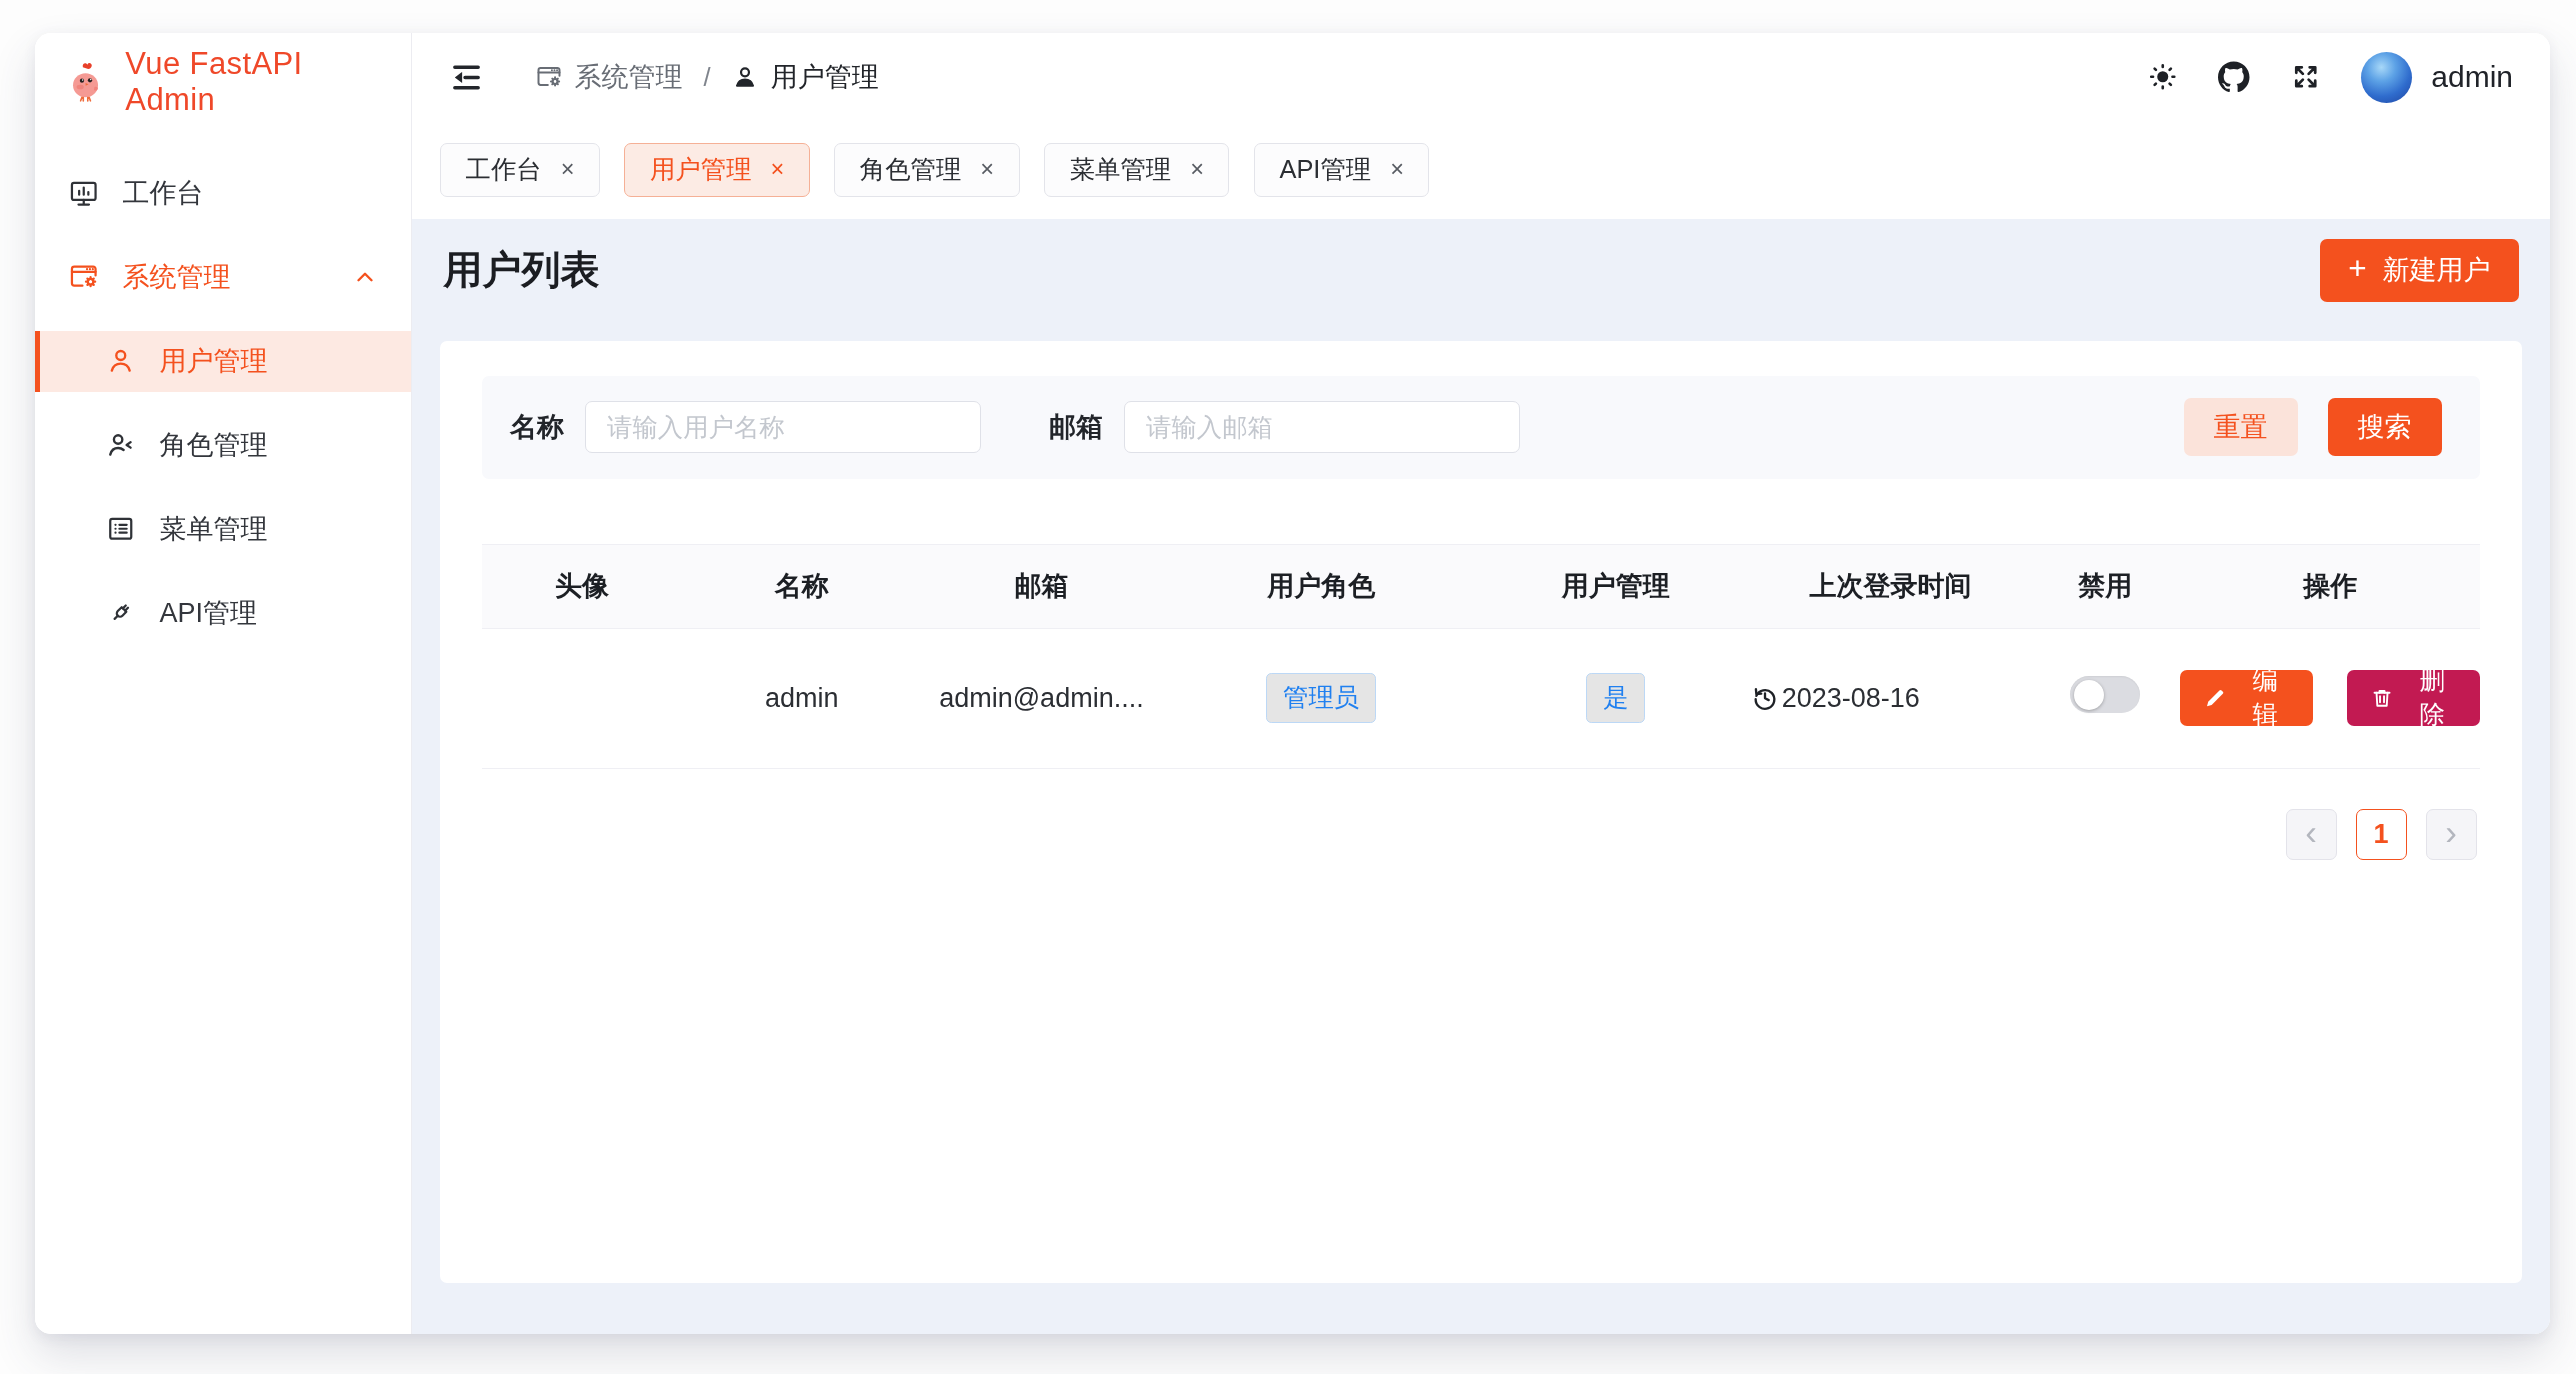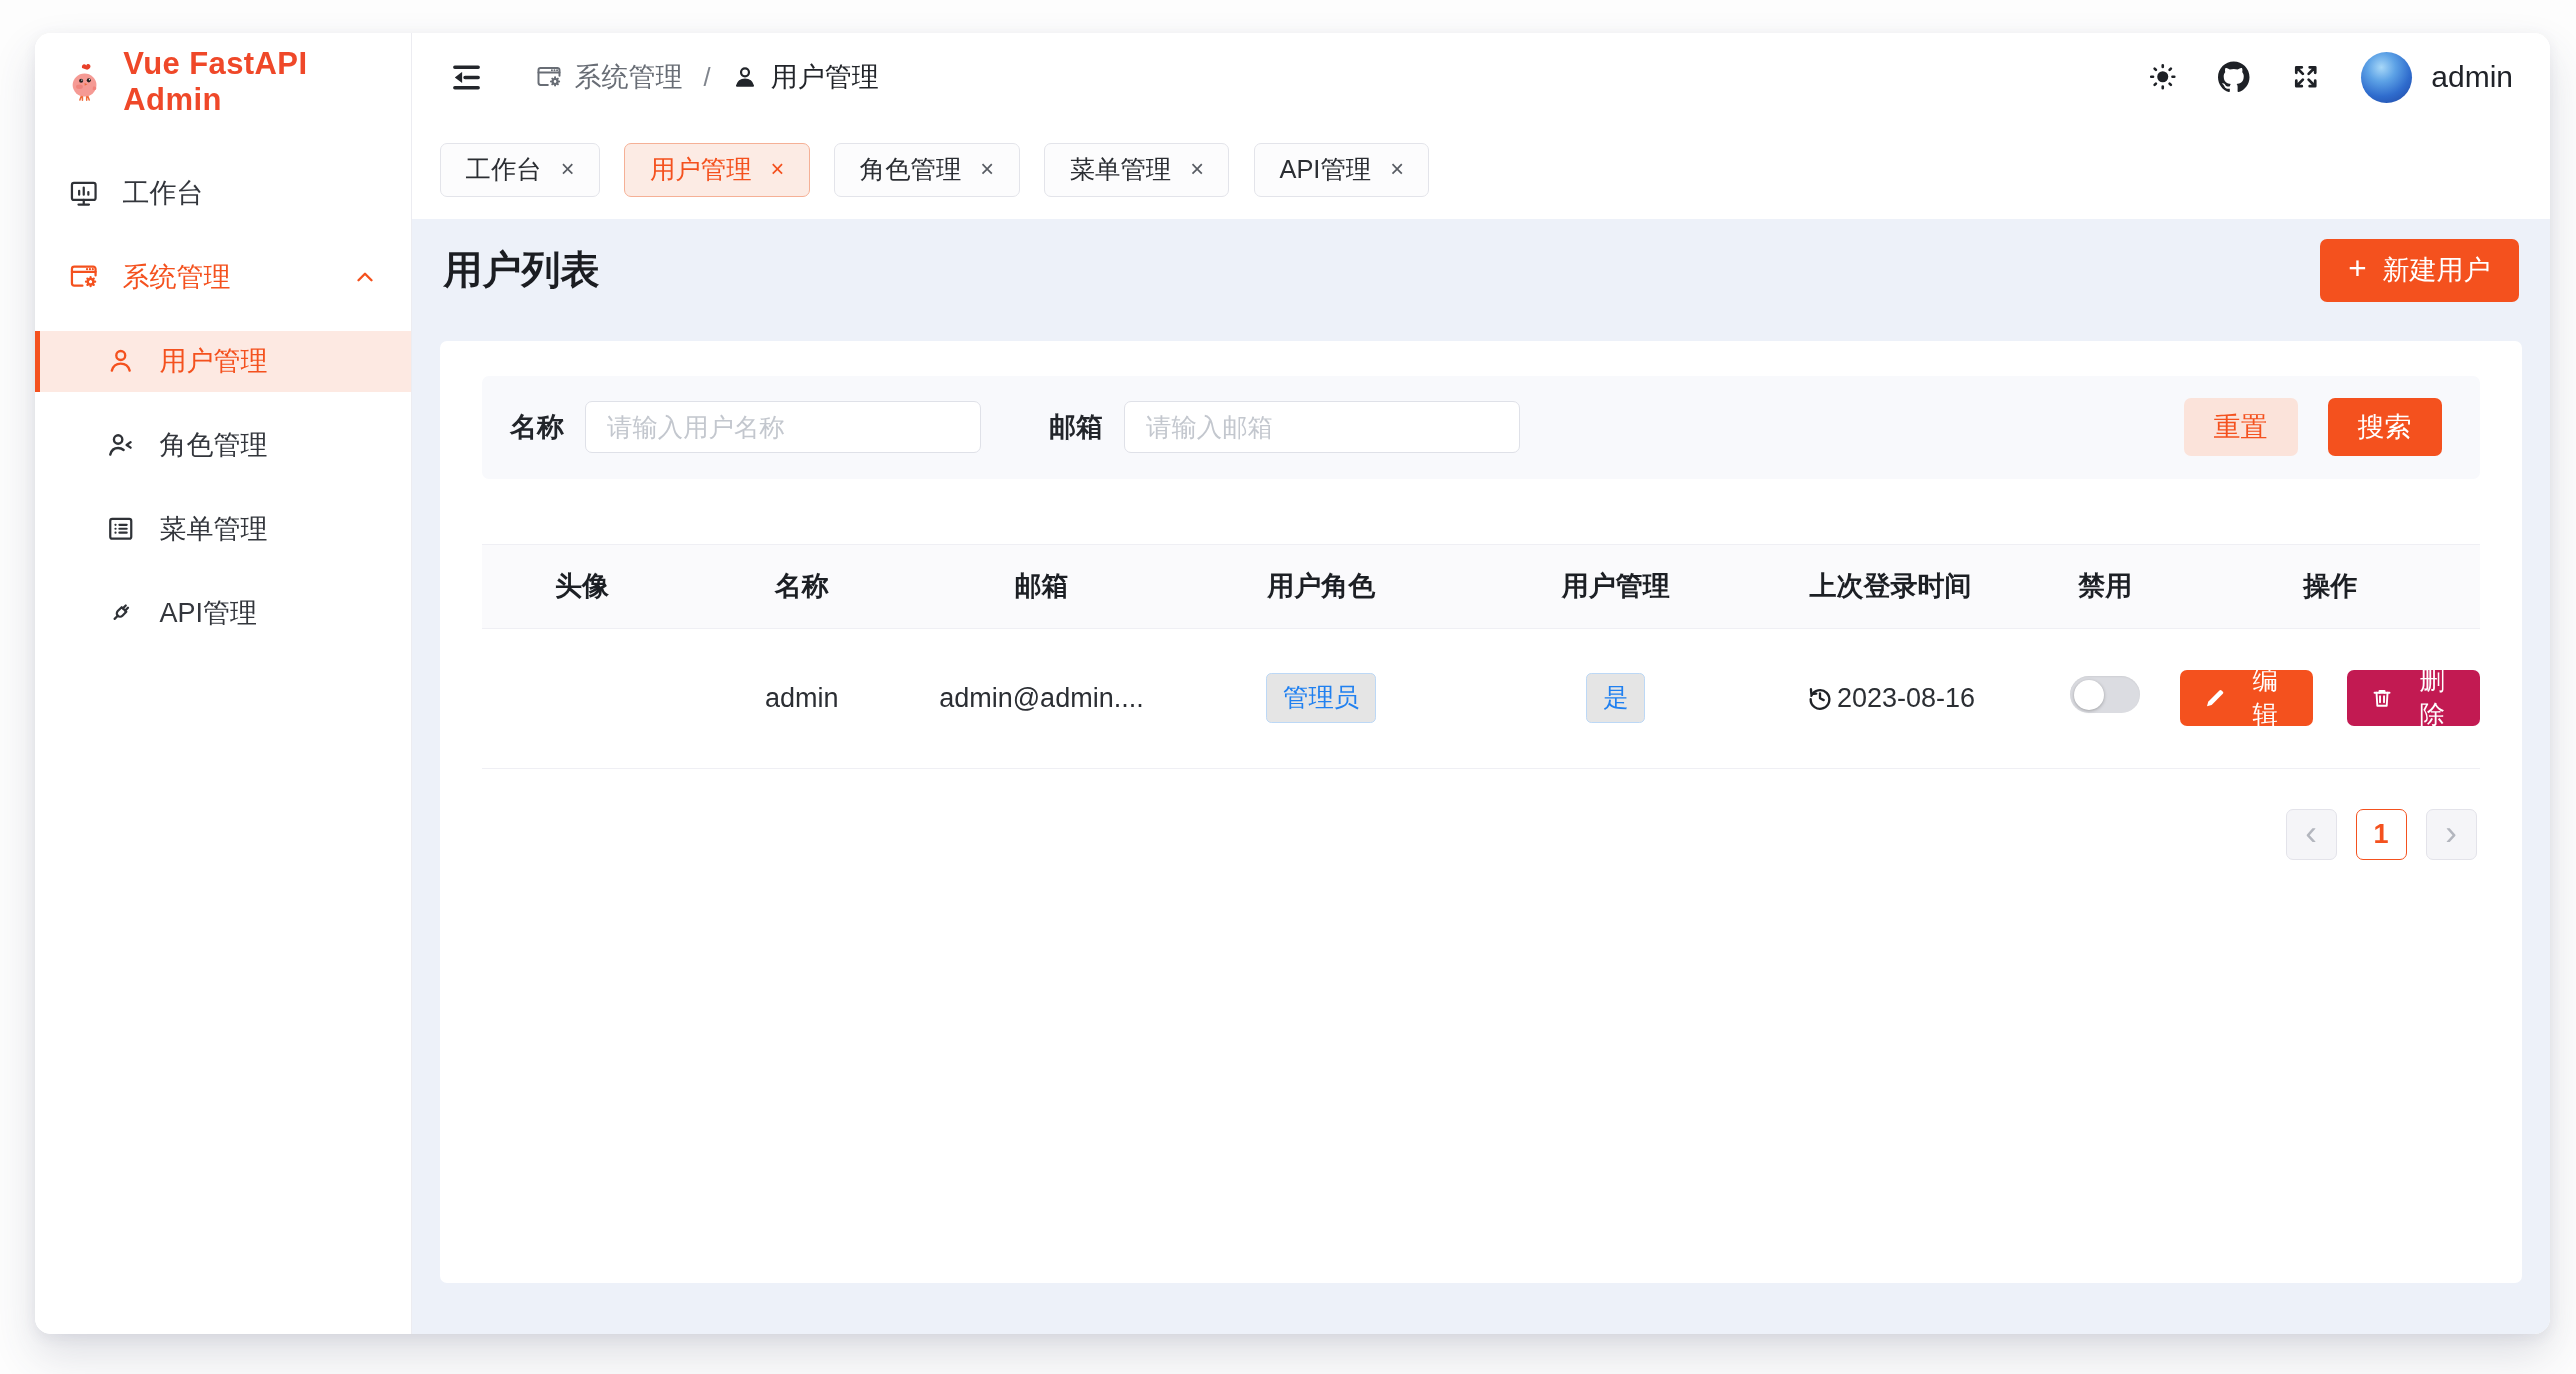--- a/index.html
+++ b/index.html
@@ -5,21 +5,21 @@
   * { margin:0; padding:0; box-sizing:border-box; }
   html,body { width:2576px; height:1375px; background:#fdfdfd; font-family:"Liberation Sans",sans-serif; overflow:hidden; }
 
   .page { position:absolute; left:35px; top:33px; width:2515px; height:1301px; background:#fff;
           border-radius:15.8px; overflow:hidden; display:flex;
           box-shadow:0 21px 44px rgba(60,70,100,.16), 0 3.5px 12.3px rgba(60,70,100,.08); }
 
   
   .sidebar { width:377px; flex-shrink:0; background:#fff; border-right:0.9px solid #ececf1; display:flex; flex-direction:column; }
   .logo { height:91px; display:flex; align-items:center; gap:17.5px; padding:0 30px; margin-top:3.5px; cursor:pointer; }
-  .logo-title { font-size:31px; font-weight:700; color:#ef4829; letter-spacing:0.4px; }
+  .logo-title { font-size:31px; font-weight:400; color:#ef4829; letter-spacing:0.4px; }
   .menu { margin-top:35px; }
   .menu-item { height:61px; display:flex; align-items:center; gap:23px; padding:0 33px; font-size:27px; color:#33363c; margin-bottom:23px; cursor:pointer; }
   .menu-item .mi-icon { width:31.5px; height:31.5px; flex-shrink:0; }
   .menu-item.parent { color:#f4511e; }
   .menu-item.parent .chev { margin-left:auto; }
   .menu-item.child { padding-left:70px; }
   .menu-item.child.active { background:#fde9e2; border-left:5.3px solid #f4511e; padding-left:65px; color:#f4511e; }
 
   
   .main { flex:1; display:flex; flex-direction:column; min-width:0; }
@@ -69,21 +69,21 @@
   .table-wrap { margin-top:65px; }
   table { width:100%; border-collapse:collapse; }
   thead th { background:#fafafc; height:84px; font-size:27px; font-weight:700; color:#1c1f24;
              border-top:0.9px solid #efeff4; border-bottom:0.9px solid #efeff4; text-align:center; }
   tbody td { height:140px; border-bottom:0.9px solid #efeff4; text-align:center; font-size:27px; color:#2b2e33; }
   th.c-avatar{width:10%} th.c-name{width:12%} th.c-email{width:12%} th.c-role{width:16%}
   th.c-super{width:13.5%} th.c-login{width:14%} th.c-disabled{width:7.5%} th.c-actions{width:15%}
 
   .tag { display:inline-block; padding:7.9px 15.8px; background:#e5e5e5; border:0.9px solid #bcd8f6; border-radius:5.3px;
          color:#2080f0; font-size:25.4px; line-height:1.25; }
-  .login-cell { display:flex; align-items:center; justify-content:center; gap:3px; }
+  .login-cell { display:flex; align-items:center; justify-content:flex-start; gap:3px; }
   .clock-icon { width:28px; height:28px; color:#1e2126; }
 
   .toggle { width:70px; height:37px; background:#dbdce1; border-radius:18.4px; position:relative; display:inline-block; cursor:pointer;
             box-shadow:inset 0 0.9px 1.8px rgba(0,0,0,.06); }
   .toggle-knob { position:absolute; left:3.5px; top:3.5px; width:30px; height:30px; background:#fff; border-radius:50%;
                  box-shadow:0 0.9px 3.5px rgba(0,0,0,.28); }
 
   .actions { display:flex; gap:34px; justify-content:center; }
   .btn-edit { background:#f4511e; color:#fff; height:56px; padding:0 23px; font-size:25.4px; gap:13px; }
   .btn-delete { background:#c21a52; color:#fff; height:56px; padding:0 23px; font-size:25.4px; gap:13px; }

